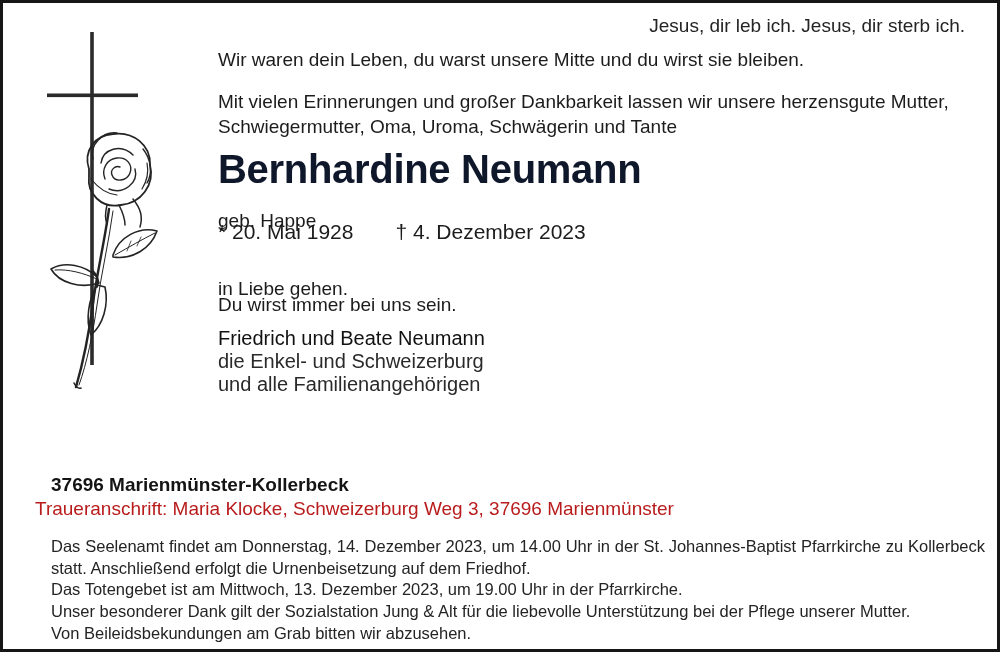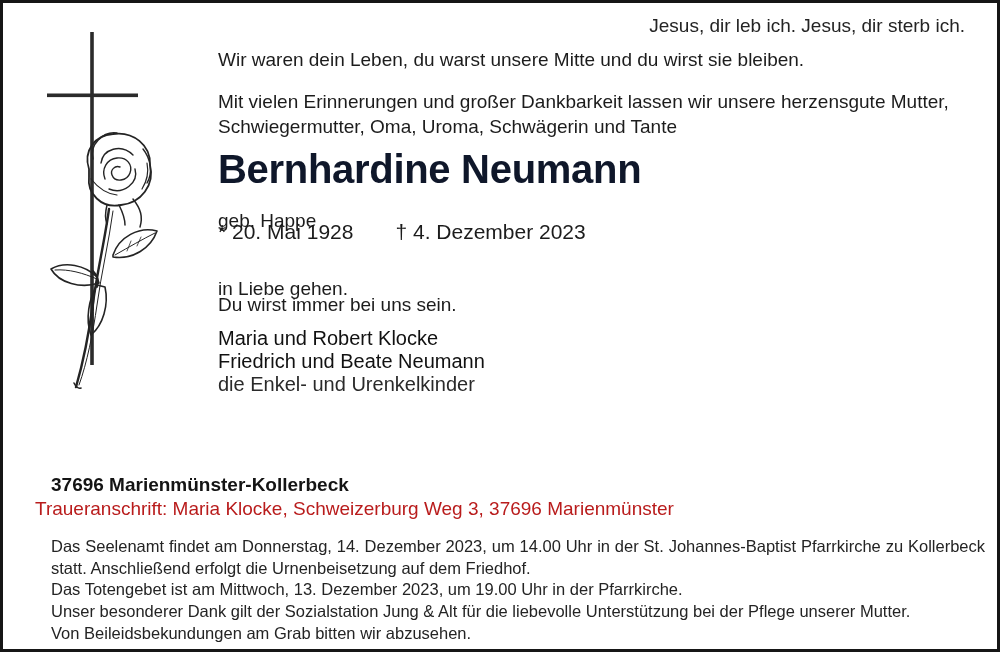--- a/index.html
+++ b/index.html
@@ -180,23 +180,23 @@
   <div class="abs dates">
     <span>* 20. Mai 1928</span>
     <span>† 4. Dezember 2023</span>
   </div>
 
   <div class="abs farewell">in Liebe gehen.</div>
 
   <div class="abs remembrance">Du wirst immer bei uns sein.</div>
 
   <ul class="abs mourners">
-    <li class="fam">Maria und Robert Klocke</li>
     <li class="fam">Friedrich und Beate Neumann</li>
-    <li class="rel">die Enkel- und Urenkelkinder</li>
+    <li class="rel">die Enkel- und Schweizerburg</li>
+    <li class="rel">und alle Familienangehörigen</li>
   </ul>
 
   <div class="abs location">37696 Marienmünster-Kollerbeck</div>
 
   <div class="abs condolence">Traueranschrift: Maria Klocke, Schweizerburg Weg 3, 37696 Marienmünster</div>
 
   <div class="abs service">
     <p class="justified">Das Seelenamt findet am Donnerstag, 14. Dezember 2023, um 14.00 Uhr in der St. Johannes-Baptist Pfarrkirche zu Kollerbeck statt. Anschließend erfolgt die Urnenbeisetzung auf dem Friedhof.</p>
     <p>Das Totengebet ist am Mittwoch, 13. Dezember 2023, um 19.00 Uhr in der Pfarrkirche.</p>
     <p>Unser besonderer Dank gilt der Sozialstation Jung &amp; Alt für die liebevolle Unterstützung bei der Pflege unserer Mutter.</p>

